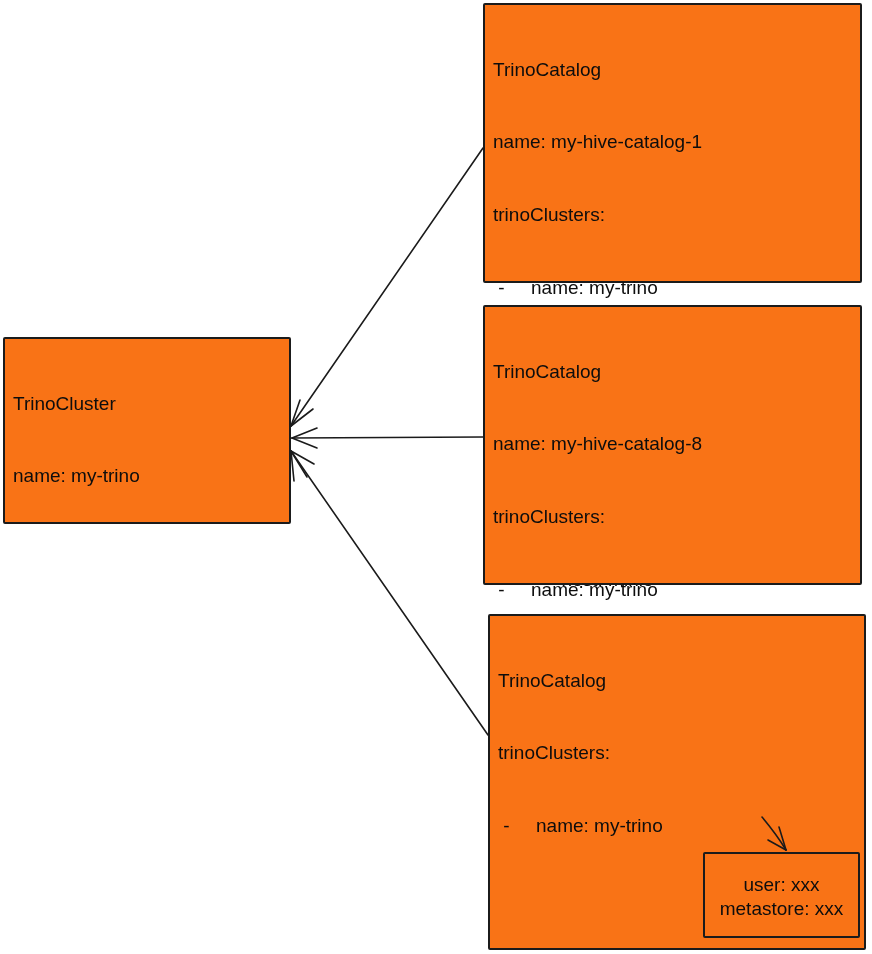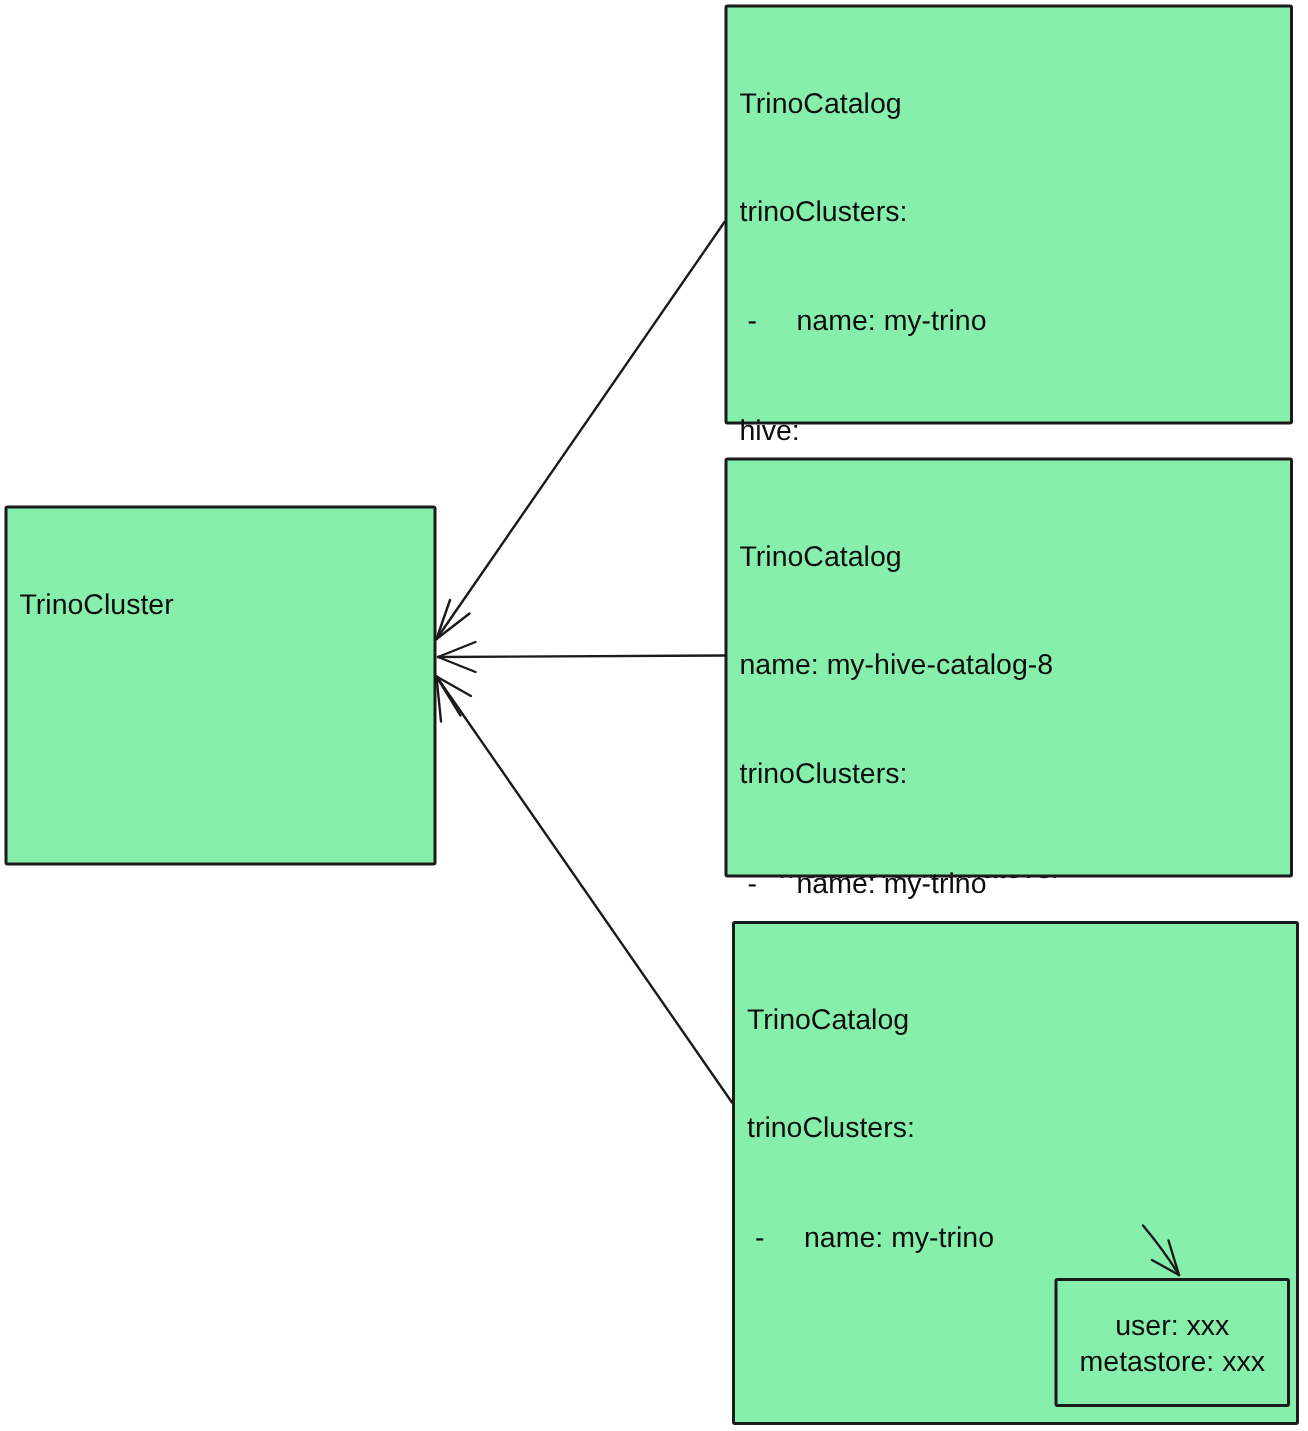--- a/index.html
+++ b/index.html
@@ -13,30 +13,30 @@
     height: 954px;
     background: #ffffff;
     font-family: "Liberation Sans", sans-serif;
     color: #0d0d0d;
     overflow: hidden;
   }
   .box {
     position: absolute;
     border: 2px solid #1b1b1b;
     border-radius: 2px;
-    background: #86efac;
+    background: #f97316;
     z-index: 1;
     font-size: 19px;
     line-height: 24.3px;
     white-space: pre;
     padding: 4px 0 0 8px;
     box-sizing: border-box;
   }
   .yaml-line { white-space: pre; }
-  #cluster-box  { left: 3px;   top: 337px; width: 288px; height: 240px; }
+  #cluster-box  { left: 3px;   top: 337px; width: 288px; height: 187px; }
   #catalog1-box { left: 483px; top: 3px;   width: 379px; height: 280px; }
   #catalog2-box { left: 483px; top: 305px; width: 379px; height: 280px; }
   #catalog3-box { left: 488px; top: 614px; width: 378px; height: 336px; }
   #credentials-box {
     left: 703px; top: 852px; width: 157px; height: 86px;
     display: flex; flex-direction: column;
     align-items: center; justify-content: center;
     padding: 4px 0 0 0;
     z-index: 2;
   }
@@ -78,24 +78,26 @@
     </g>
     <g>
       <path d="M 762 817 Q 777 835 786 850"></path>
       <path d="M 786 850 L 768 840"></path>
       <path d="M 786 850 L 779 827"></path>
     </g>
   </svg>
 
   <div class="box" id="cluster-box">
     <div class="yaml-line">TrinoCluster</div>
+    <div class="yaml-line">name: my-trino</div>
   </div>
 
   <div class="box" id="catalog1-box">
     <div class="yaml-line">TrinoCatalog</div>
+    <div class="yaml-line">name: my-hive-catalog-1</div>
     <div class="yaml-line">trinoClusters:</div>
     <div class="yaml-line"> -     name: my-trino</div>
     <div class="yaml-line">hive:</div>
     <div class="yaml-line">     s3: # S3ConnnectionSpec</div>
     <div class="yaml-line">         inline:</div>
     <div class="yaml-line">             host: minio</div>
     <div class="yaml-line">     metastore: # whatever</div>
   </div>
 
   <div class="box" id="catalog2-box">

